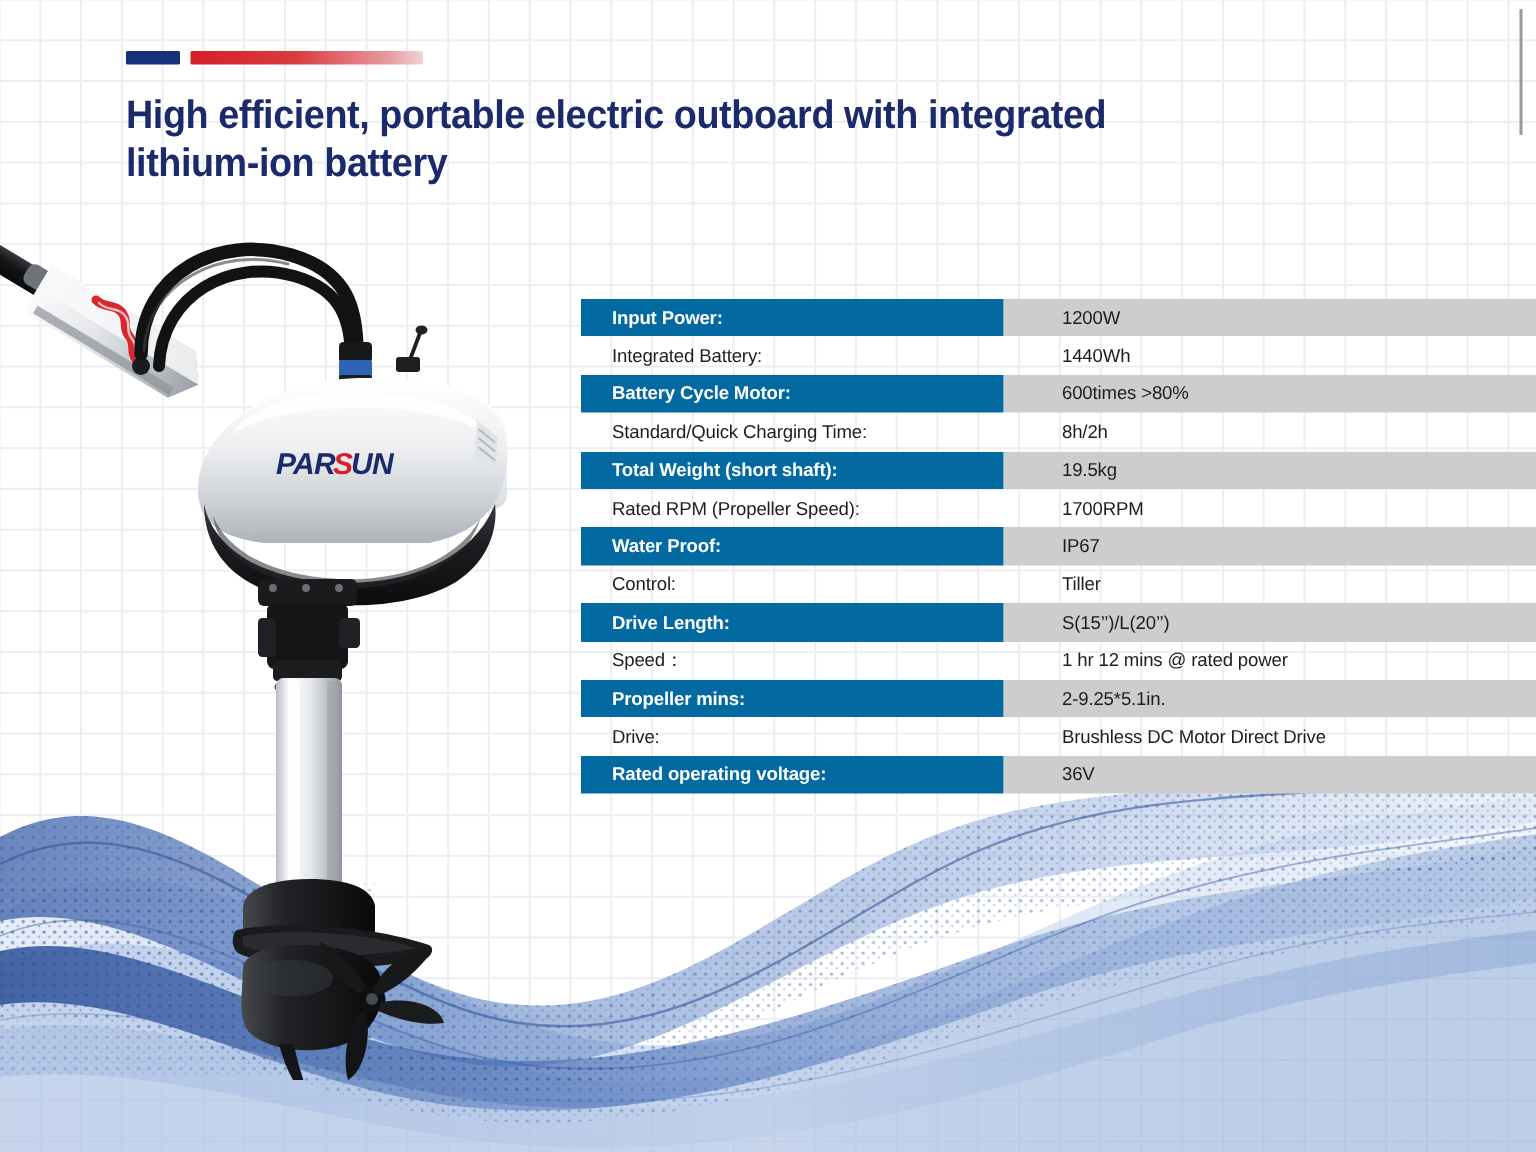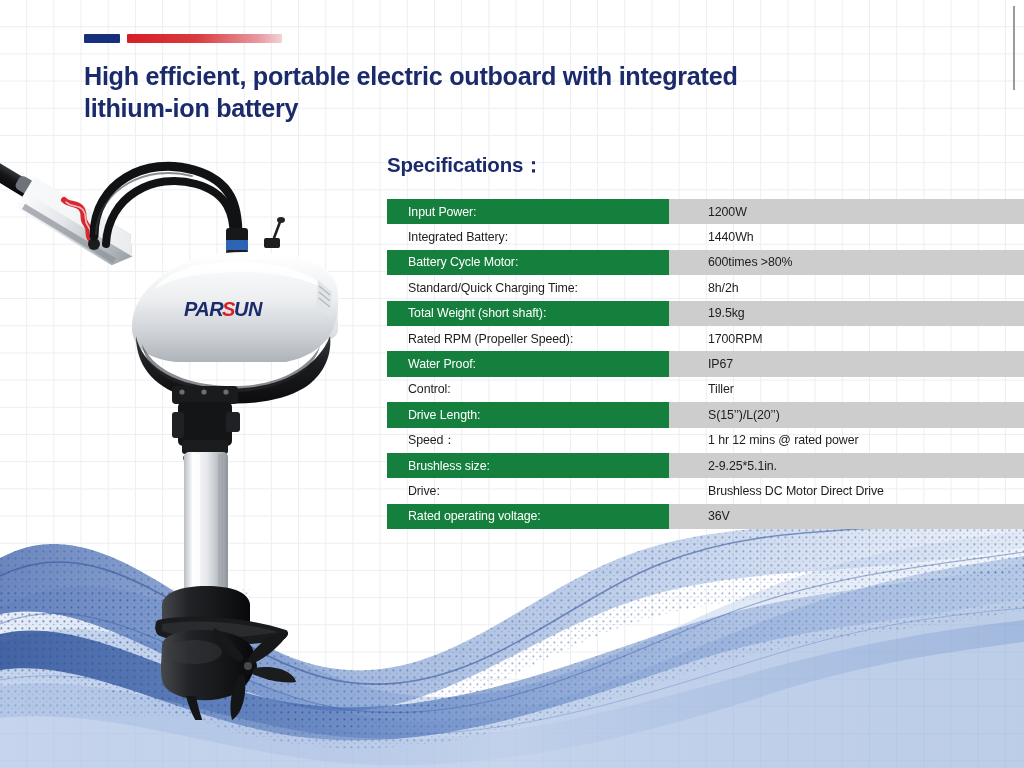--- a/index.html
+++ b/index.html
@@ -111,23 +111,23 @@
     width: 261px;
     padding-left: 21px;
     color: #1d1d1d;
   }
   td.val {
     width: 327px;
     padding-left: 39px;
     color: #1d1d1d;
   }
   tr.odd td.lab {
-    background: #15803d;
+    background: #0369a1;
     color: #ffffff;
-    font-weight: 400;
+    font-weight: 700;
   }
   tr.odd td.val {
     background: #cdcdcd;
   }
   tr.even td.lab { background: transparent; margin-top: 48px; }
   tr.even td.val { background: transparent; }
 
   
   .waves {
     position: absolute;
@@ -399,21 +399,20 @@
   <div class="accent-row">
     <div class="accent-blue"></div>
     <div class="accent-red"></div>
   </div>
 
   <div class="headline">
     <div>High efficient, portable electric outboard with integrated</div>
     <div>lithium-ion battery</div>
   </div>
 
-  <div class="spec-heading">Specifications：</div>
 
   <table class="spec-table">
     <tbody>
       <tr class="odd">
         <td class="lab">Input Power:</td>
         <td class="val">1200W</td>
       </tr>
       <tr class="even">
         <td class="lab">Integrated Battery:</td>
         <td class="val">1440Wh</td>
@@ -444,21 +443,21 @@
       </tr>
       <tr class="odd">
         <td class="lab">Drive Length:</td>
         <td class="val">S(15’’)/L(20’’)</td>
       </tr>
       <tr class="even">
         <td class="lab">Speed：</td>
         <td class="val">1 hr 12 mins @ rated power</td>
       </tr>
       <tr class="odd">
-        <td class="lab">Brushless size:</td>
+        <td class="lab">Propeller mins:</td>
         <td class="val">2-9.25*5.1in.</td>
       </tr>
       <tr class="even">
         <td class="lab">Drive:</td>
         <td class="val">Brushless DC Motor Direct Drive</td>
       </tr>
       <tr class="odd">
         <td class="lab">Rated operating voltage:</td>
         <td class="val">36V</td>
       </tr>

